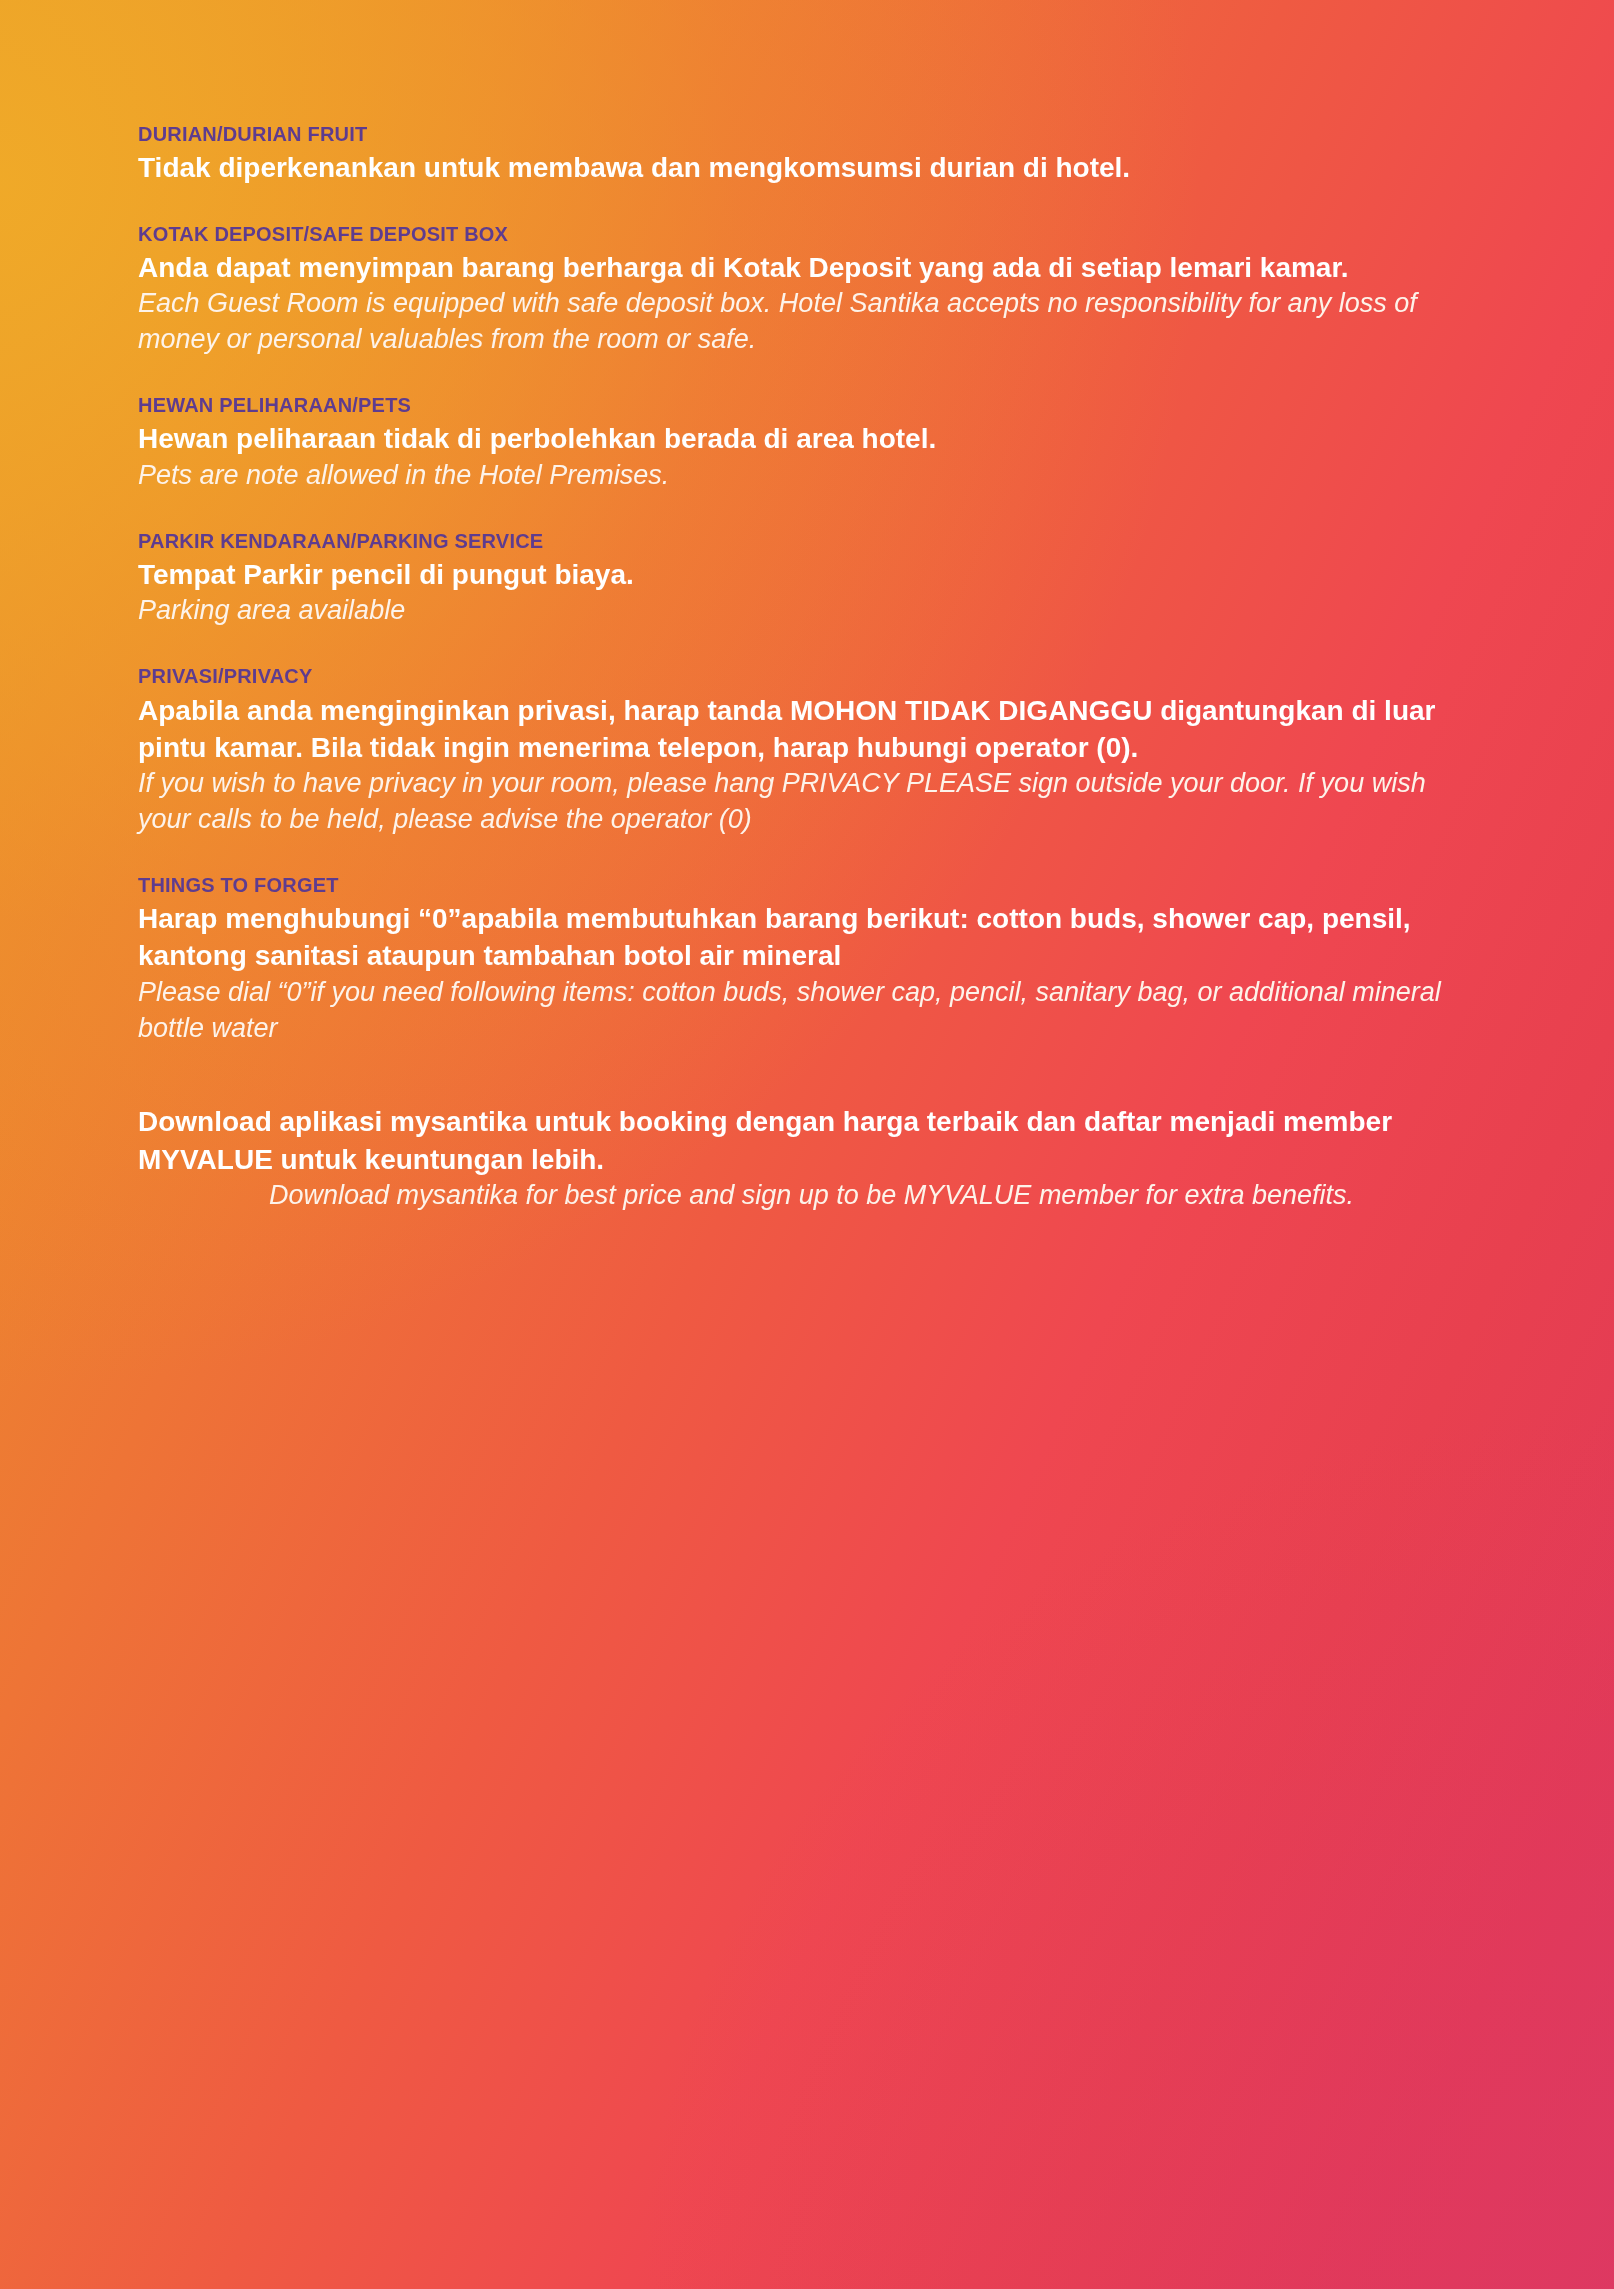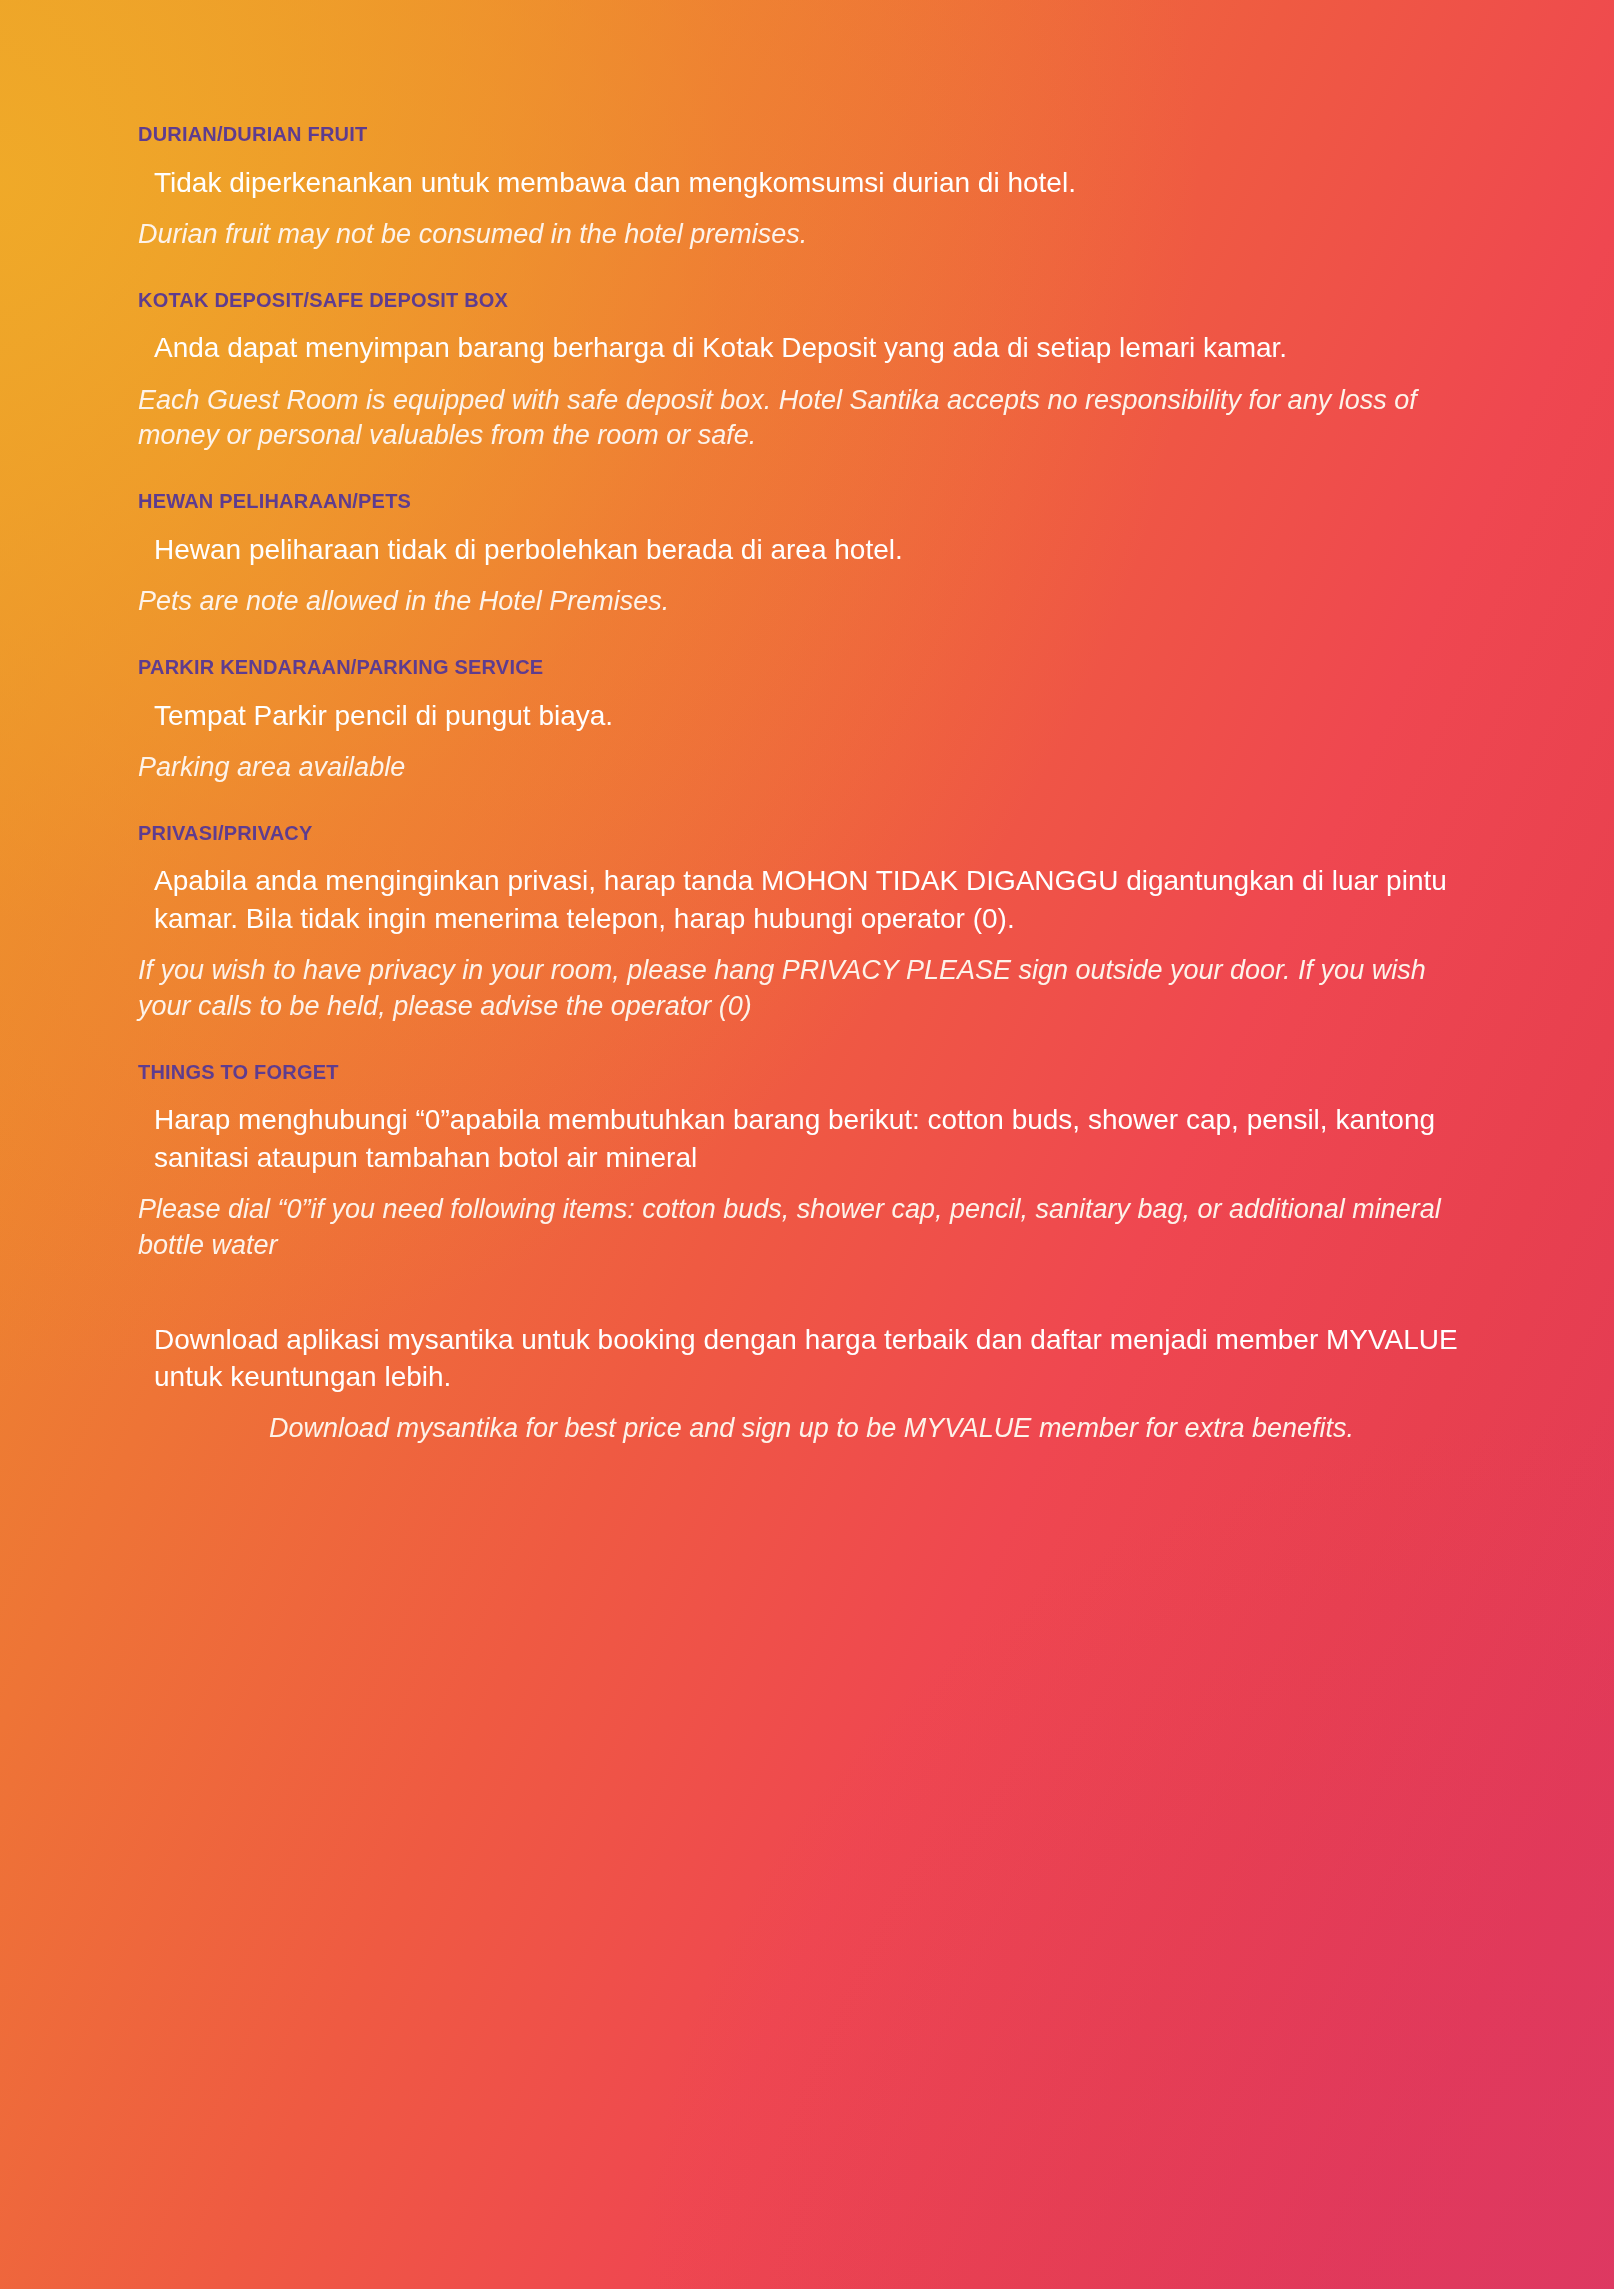--- a/index.html
+++ b/index.html
@@ -50,24 +50,24 @@
   .sec-heading {
     color: #5e3c8f;
     font-weight: bold;
     font-size: 20px;
     letter-spacing: 0.2px;
     line-height: 1.28;
     margin: 0 0 1.8px 0;
   }
   .sec-id {
     color: #ffffff;
-    font-weight: normal;
+    font-weight: bold;
     font-size: 28px;
     line-height: 1.33;
-    margin: 16px;
+    margin: 0;
   }
   .sec-en {
     color: #fdf3ea;
     font-style: italic;
     font-size: 27px;
     line-height: 1.33;
     margin: 0;
     font-weight: 400;
   }
   .promo {
@@ -83,21 +83,20 @@
 </style>
 </head>
 <body>
 
 <div id="page">
   <div id="content">
 
     <div class="section">
       <p class="sec-heading">DURIAN/DURIAN FRUIT</p>
       <p class="sec-id">Tidak diperkenankan untuk membawa dan mengkomsumsi durian di hotel.</p>
-      <p class="sec-en">Durian fruit may not be consumed in the hotel premises.</p>
     </div>
 
     <div class="section">
       <p class="sec-heading">KOTAK DEPOSIT/SAFE DEPOSIT BOX</p>
       <p class="sec-id">Anda dapat menyimpan barang berharga di Kotak Deposit  yang ada di setiap lemari kamar.</p>
       <p class="sec-en">Each Guest Room is equipped with safe deposit box. Hotel Santika accepts no responsibility for any loss of money or personal valuables from the room or safe.</p>
     </div>
 
     <div class="section">
       <p class="sec-heading">HEWAN PELIHARAAN/PETS</p>

